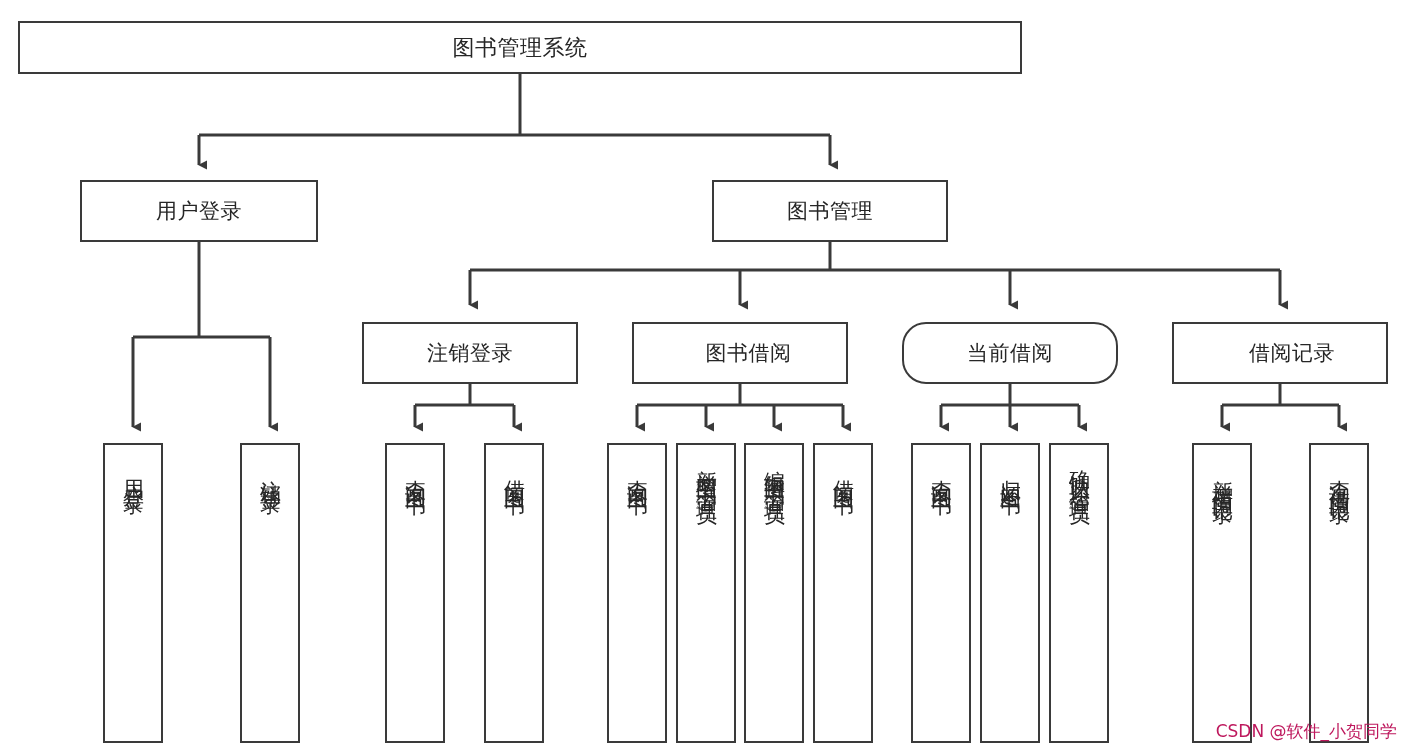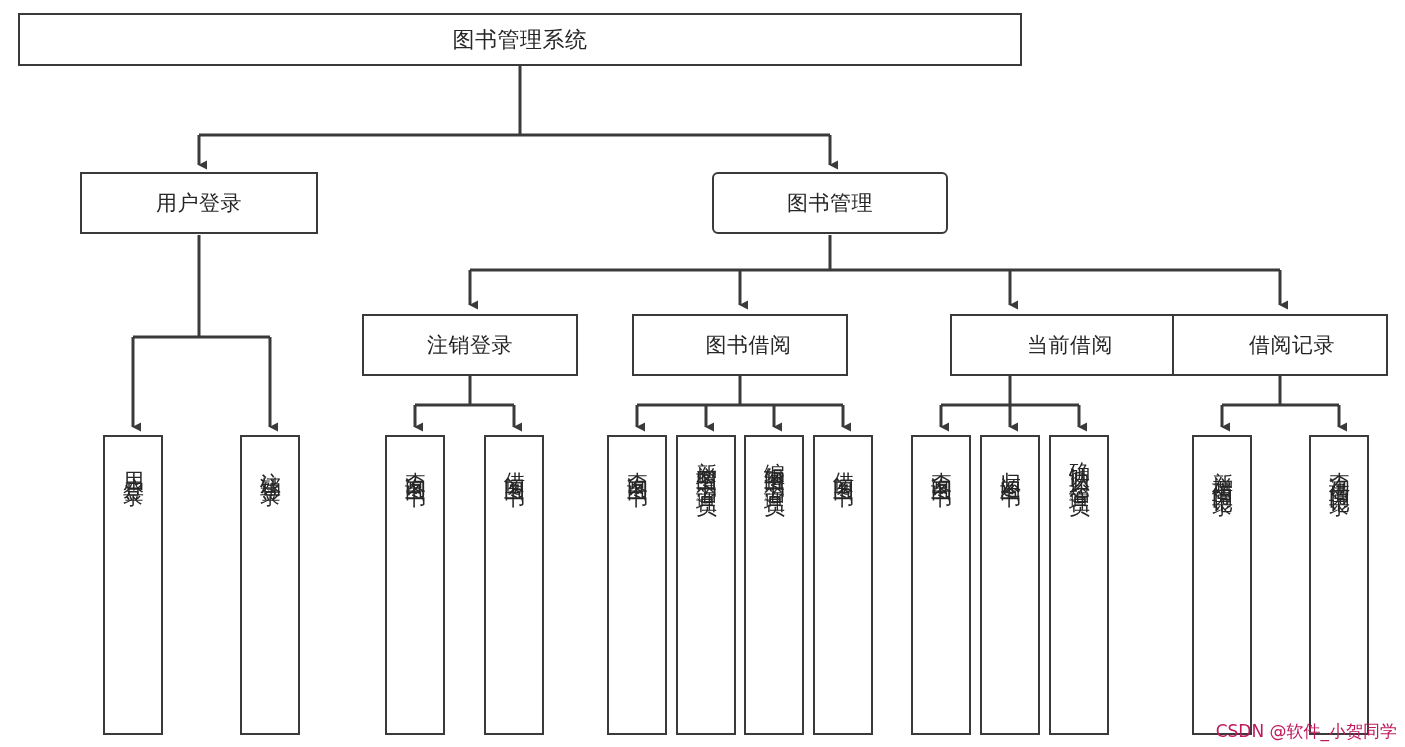--- a/index.html
+++ b/index.html
@@ -28,20 +28,21 @@
   }
   .node {
     position: absolute;
     box-sizing: border-box;
     border: 2px solid #3a3a3a;
     background: #ffffff;
     display: flex;
     align-items: center;
     justify-content: center;
     color: #262626;
+    margin-top: 8px;
   }
   .node-label {
     display: block;
     text-align: center;
     line-height: 1.18;
     letter-spacing: 0.5px;
     white-space: nowrap;
   }
   
   .node.horiz .node-label {
@@ -143,31 +144,31 @@
     </g>
   </svg>
 
   <div class="node horiz root" style="left:18px; top:13px; width:1004px; height:53px;">
     <span class="node-label">图书管理系统</span>
   </div>
 
   <div class="node horiz" style="left:80px; top:172px; width:238px; height:62px;">
     <span class="node-label">用户登录</span>
   </div>
-  <div class="node horiz" style="left:712px; top:172px; width:236px; height:62px;border-radius:6px;">
+  <div class="node horiz" style="left:712px; top:172px; width:236px; height:62px;">
     <span class="node-label">图书管理</span>
   </div>
 
   <div class="node horiz" style="left:362px; top:314px; width:216px; height:62px;">
     <span class="node-label">注销登录</span>
   </div>
   <div class="node horiz" style="left:632px; top:314px; width:216px; height:62px;padding-left:17px;">
     <span class="node-label">图书借阅</span>
   </div>
-  <div class="node horiz" style="left:950px; top:314px; width:240px; height:62px;">
+  <div class="node horiz" style="left:902px; top:314px; width:216px; height:62px;border-radius:24px;">
     <span class="node-label">当前借阅</span>
   </div>
   <div class="node horiz" style="left:1172px; top:314px; width:216px; height:62px;padding-left:24px;">
     <span class="node-label">借阅记录</span>
   </div>
 
   <div class="node vert" style="left:103px; top:435px; width:60px; height:300px;">
     <span class="node-label">用户登录</span>
   </div>
   <div class="node vert" style="left:240px; top:435px; width:60px; height:300px;">

